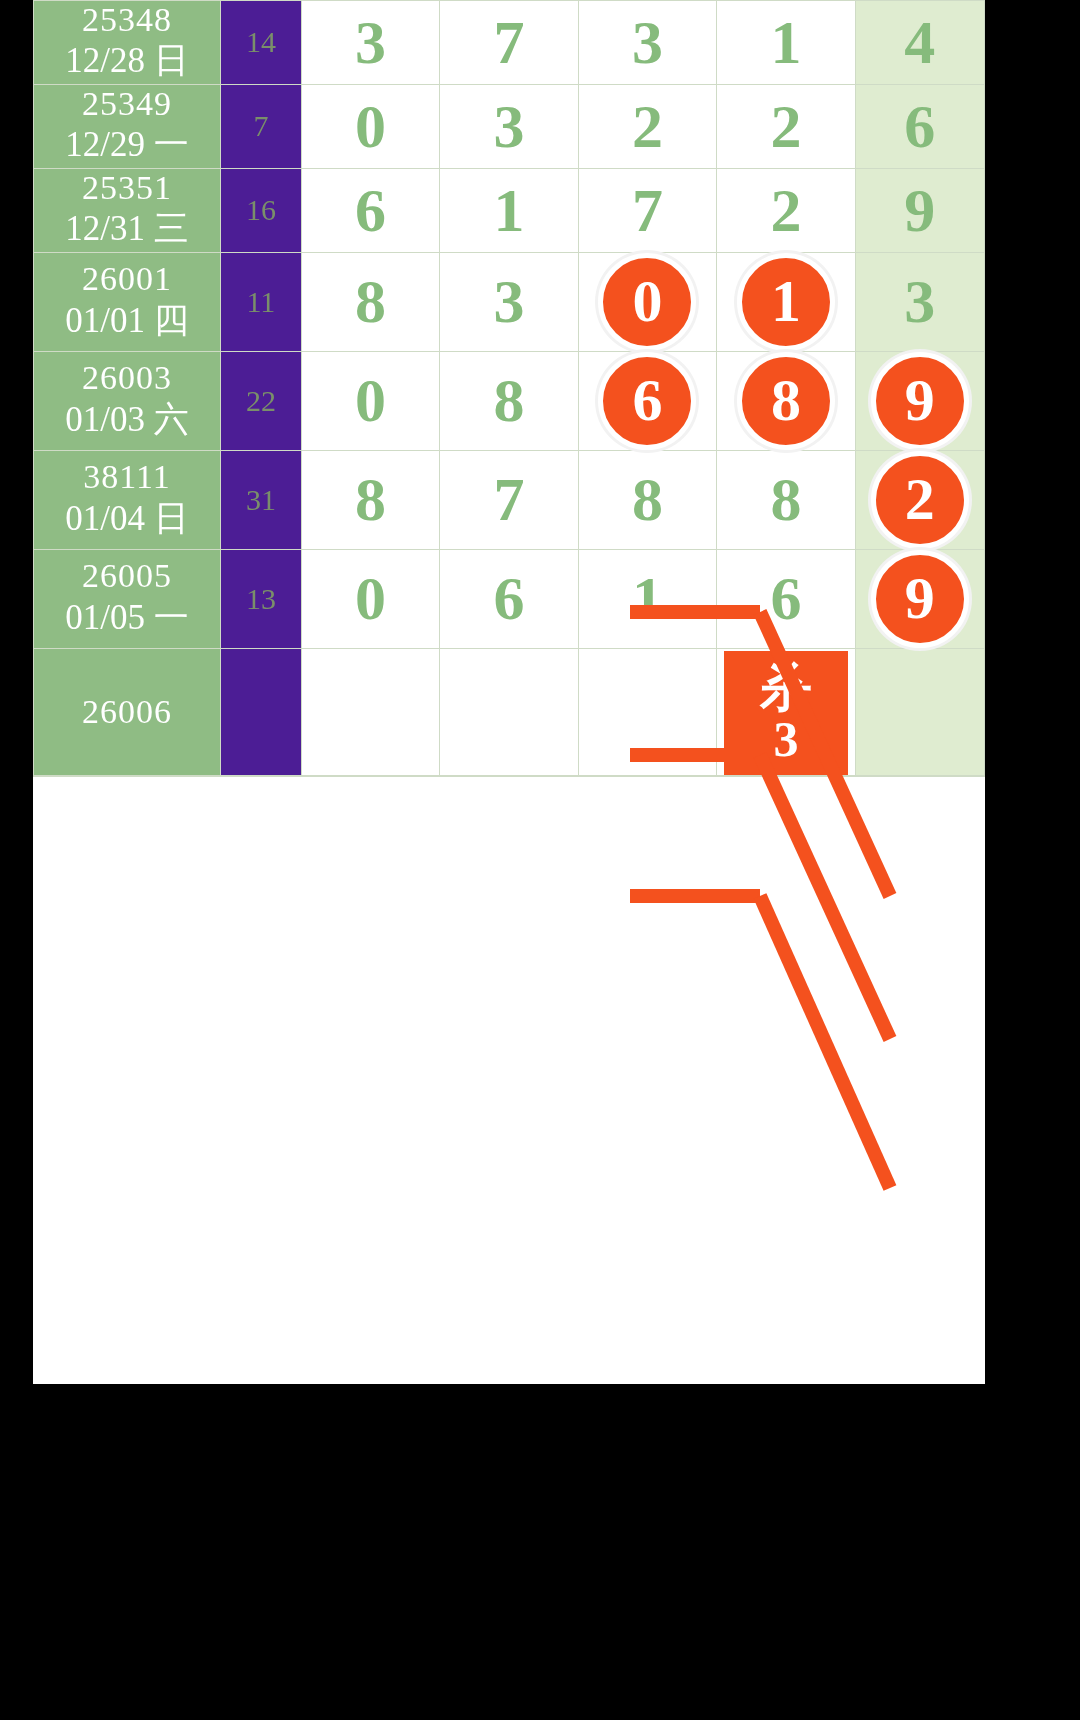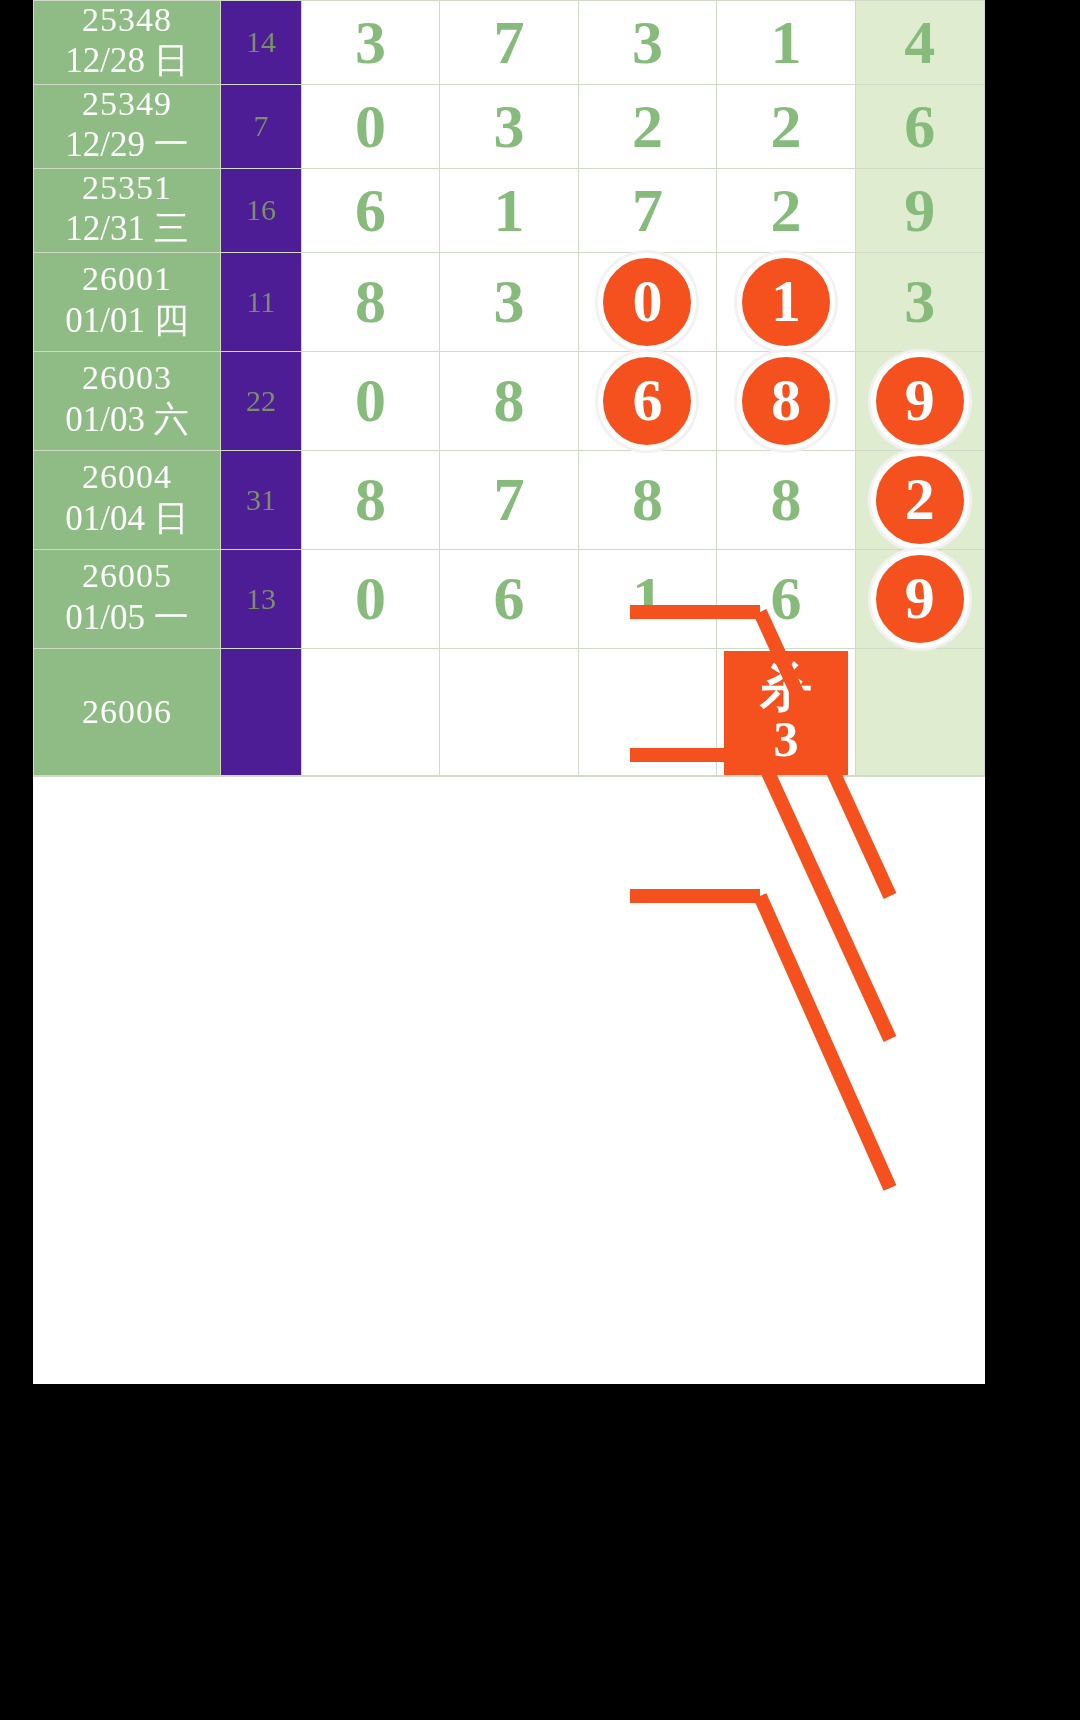--- a/index.html
+++ b/index.html
@@ -134,21 +134,21 @@
         <td class="c-num">
           <span class="ball">8</span>
         </td>
         <td class="c-last">
           <span class="ball">9</span>
         </td>
       </tr>
 
       <tr>
         <td class="c-issue">
-          <div class="issue-no">26004</div>
+          <div class="issue-no">38111</div>
           <div class="issue-date">01/04 日</div>
         </td>
         <td class="c-sum">31</td>
         <td class="c-num">8</td>
         <td class="c-num">7</td>
         <td class="c-num">8</td>
         <td class="c-num">8</td>
         <td class="c-last">
           <span class="ball">2</span>
         </td>

